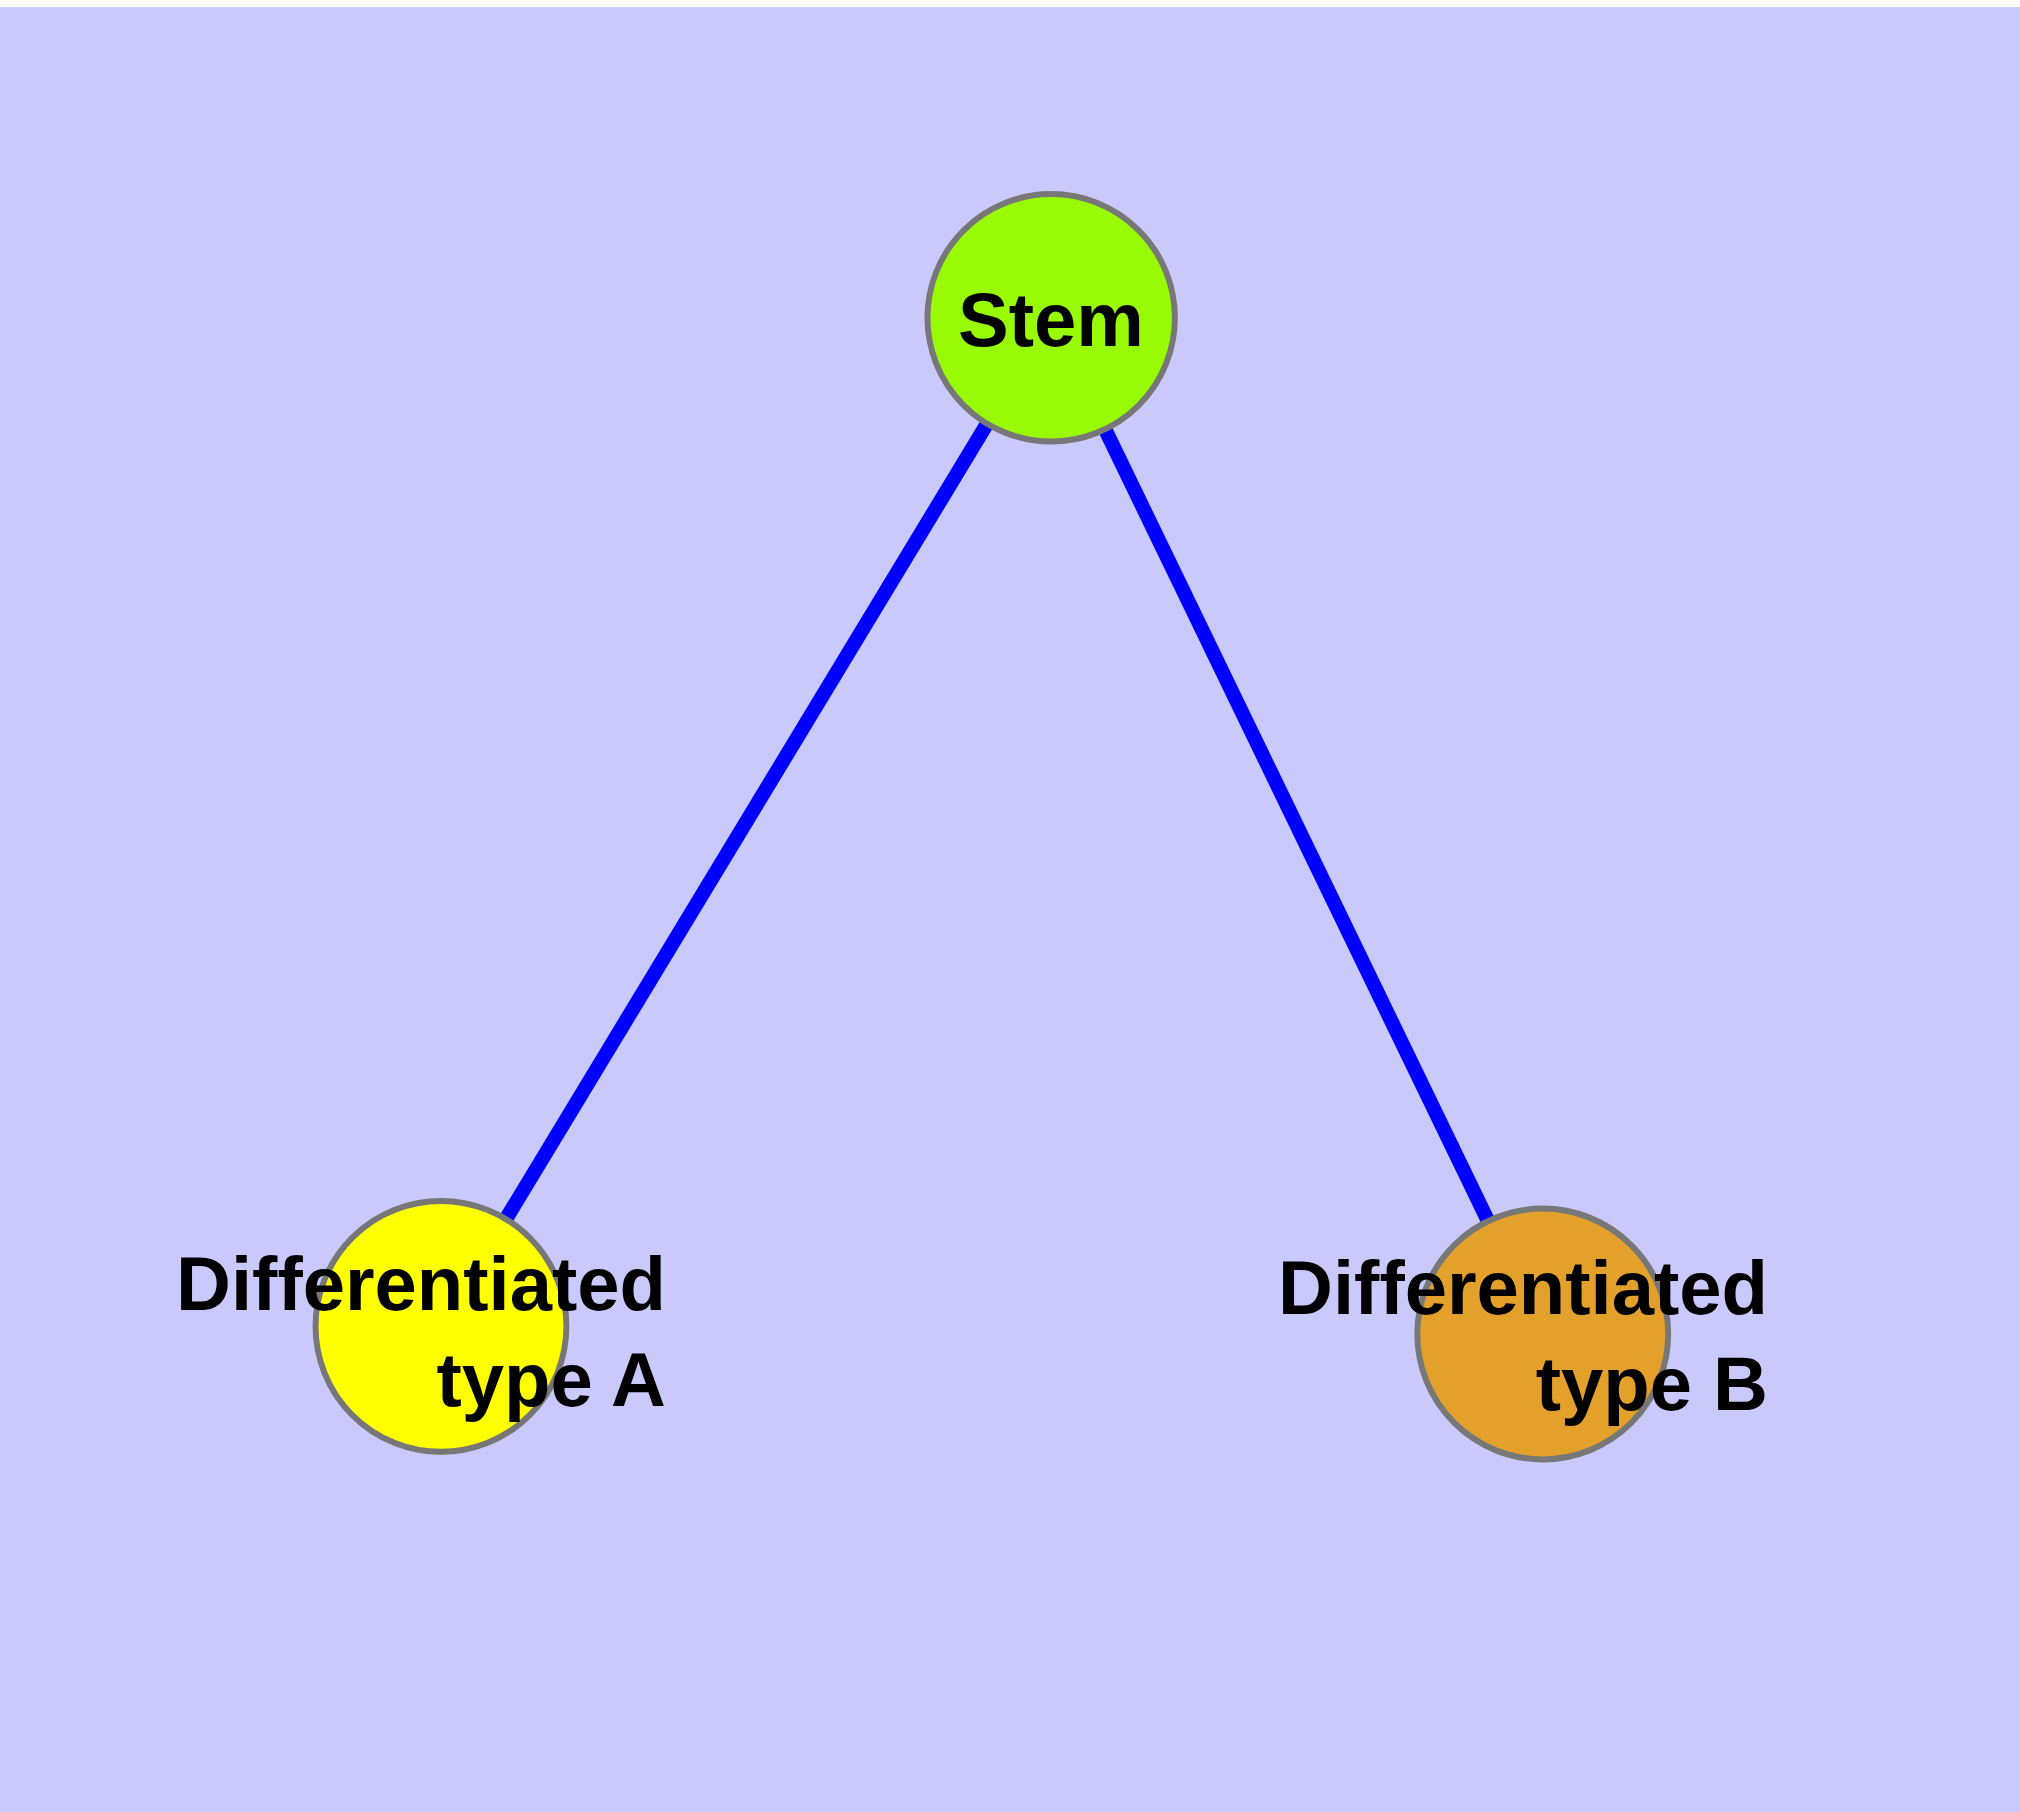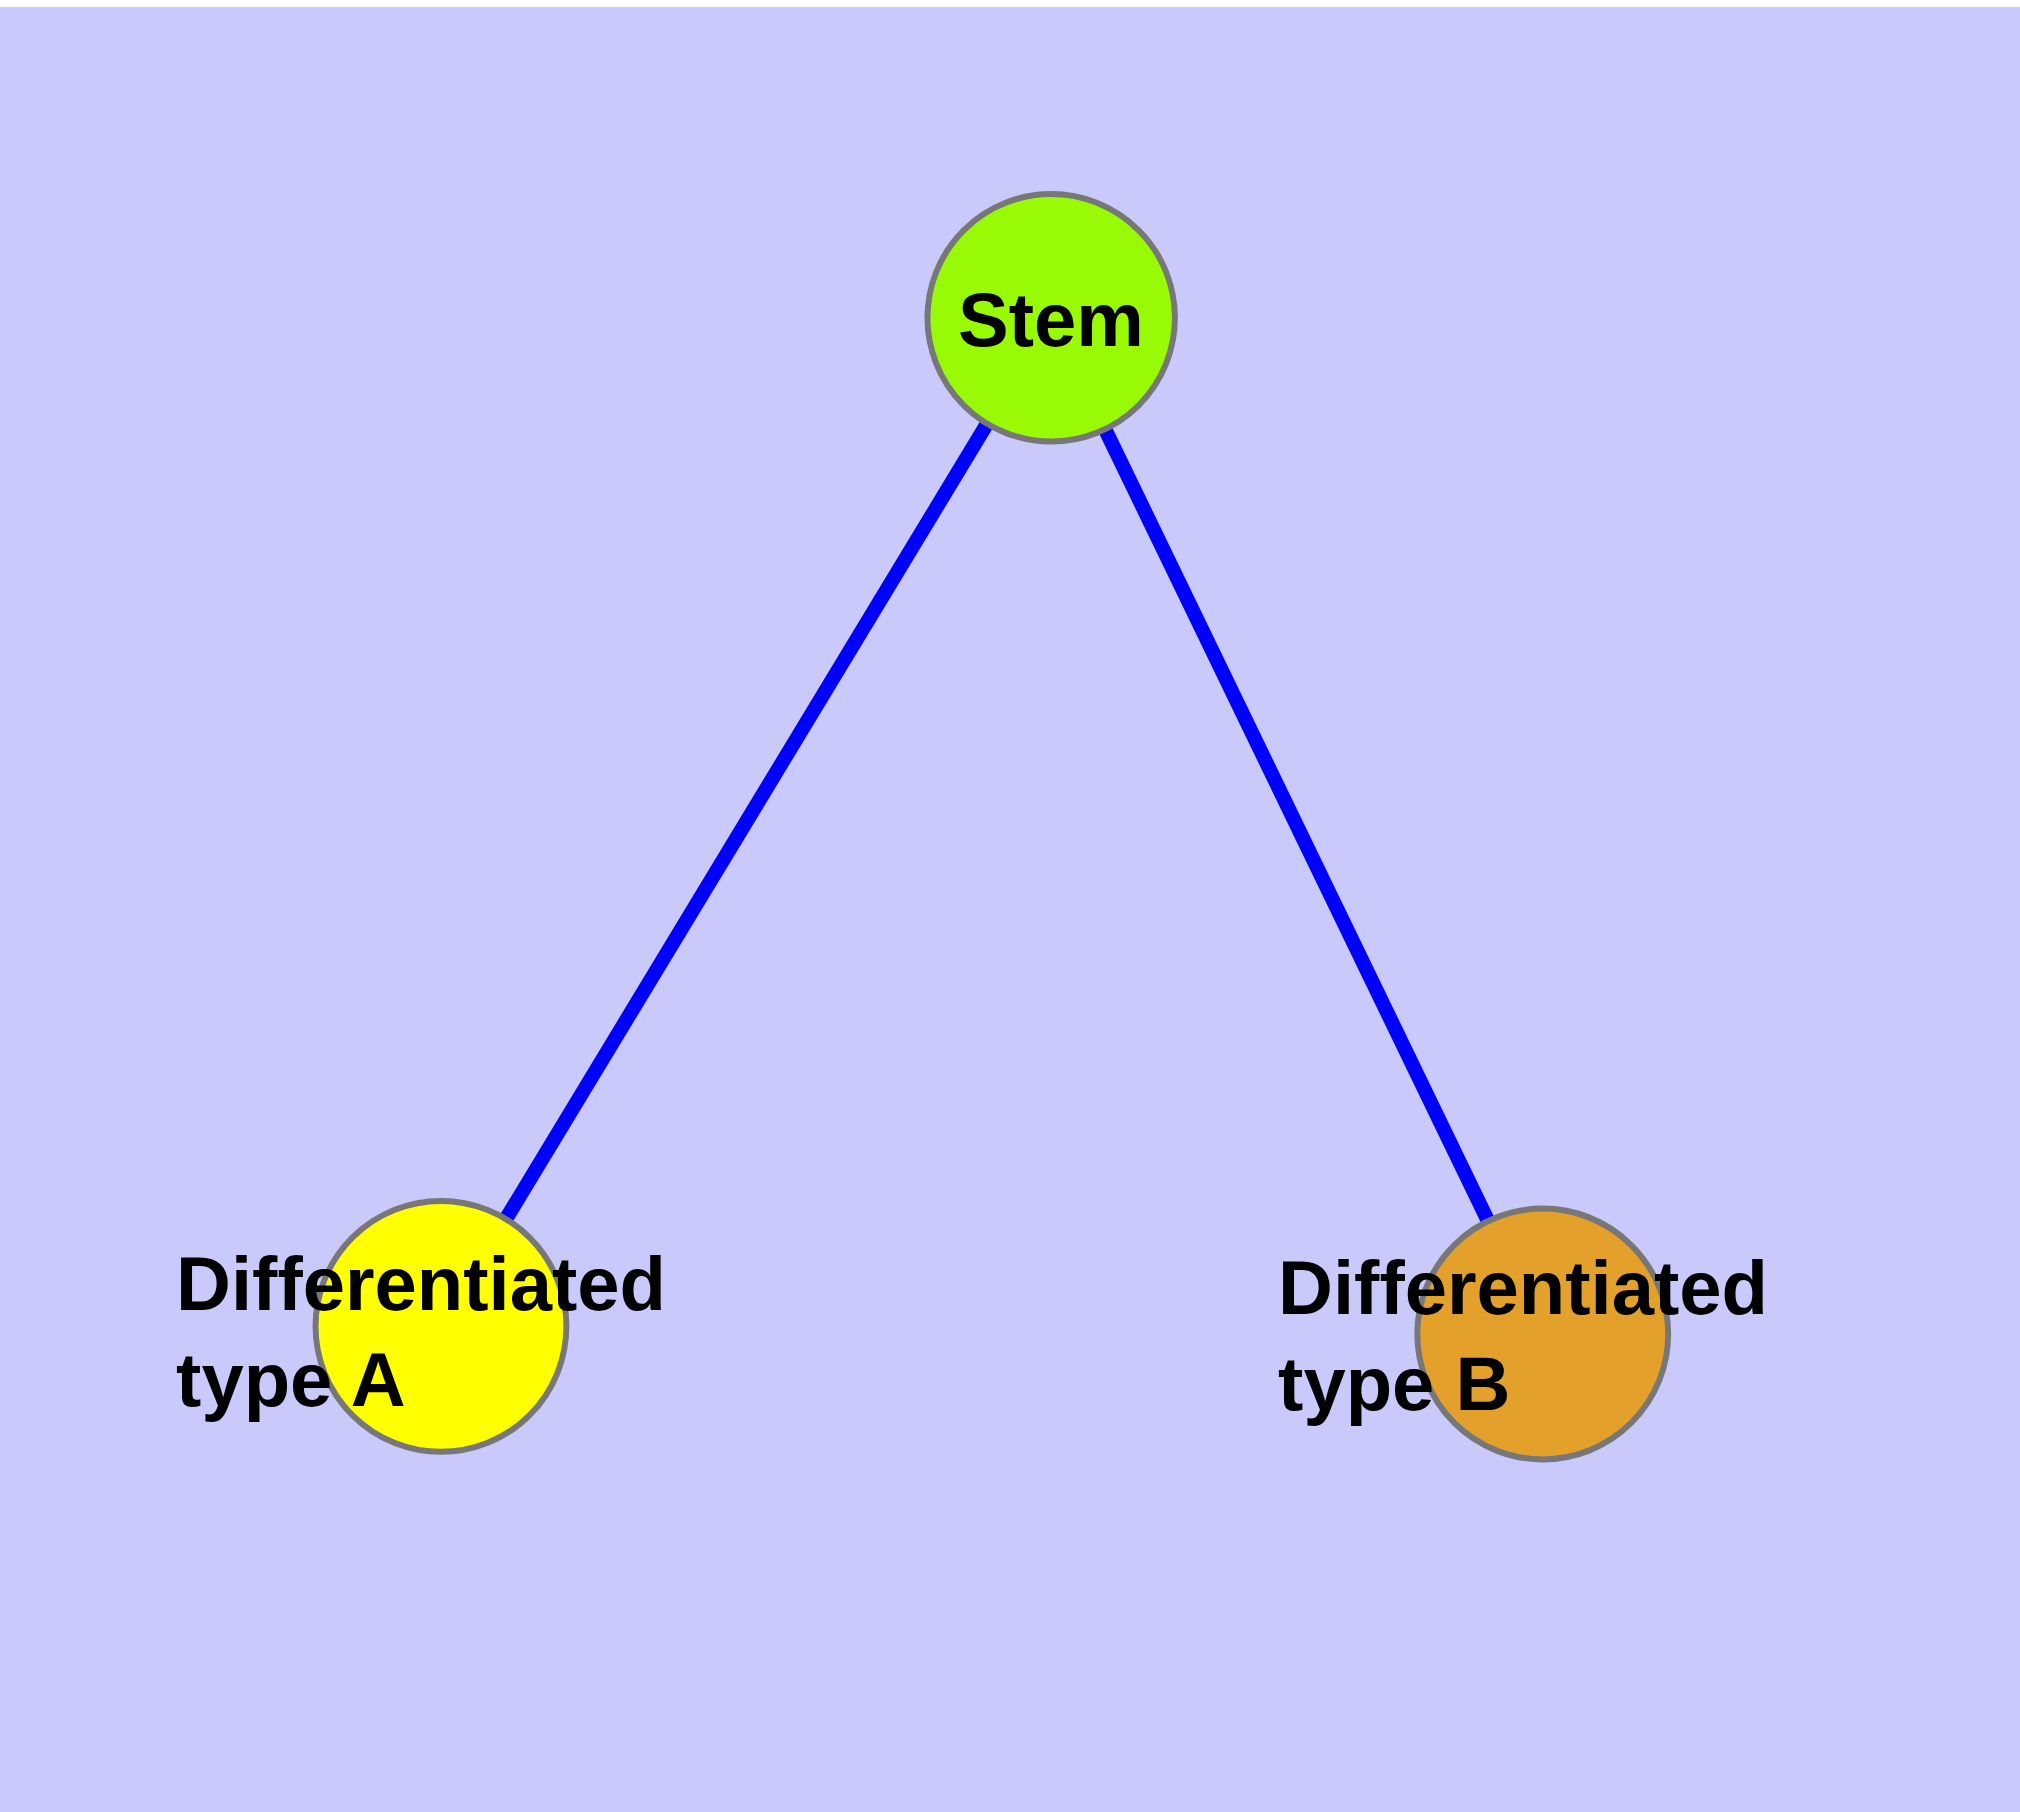--- a/index.html
+++ b/index.html
@@ -29,21 +29,21 @@
     width: 2021px;
     height: 1812px;
   }
   .node-label {
     position: absolute;
     transform: translate(-50%, -50%);
     font-weight: bold;
     font-size: 76px;
     line-height: 96px;
     color: #000000;
-    text-align: left;
+    text-align: right;
     white-space: pre-line;
     letter-spacing: 0;
   }
 </style>
 </head>
 <body>
 
 <div class="canvas">
 
   <div class="top-strip"></div>

